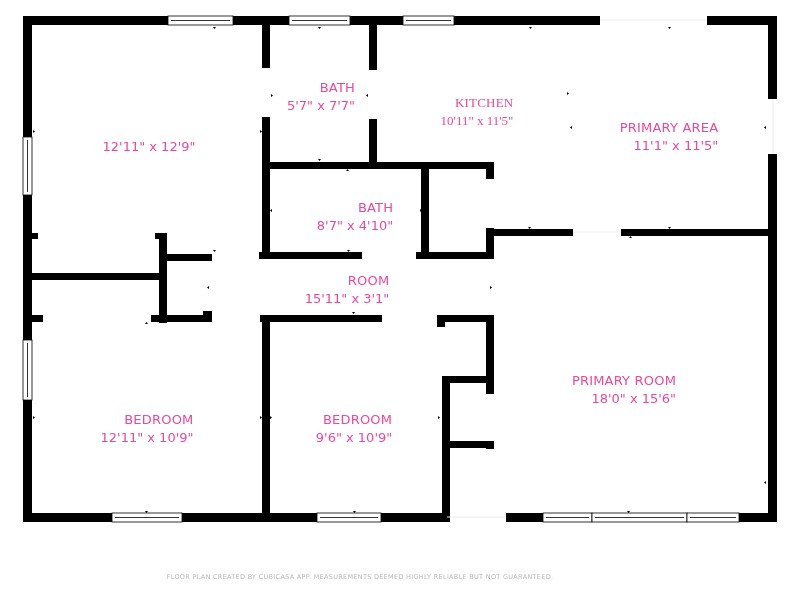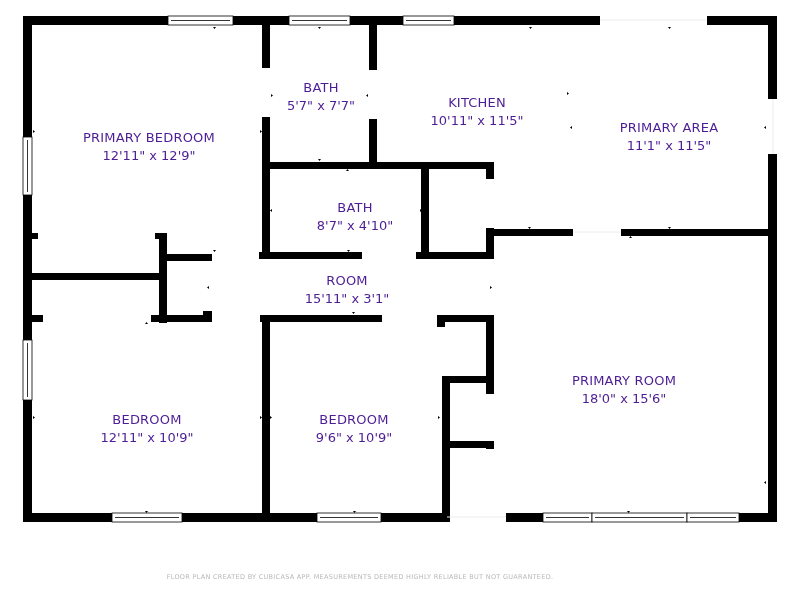--- a/index.html
+++ b/index.html
@@ -1,18 +1,18 @@
 <!DOCTYPE html>
 <html><head>
   <meta charset="utf-8">
   <style>
     html, body { margin: 0; padding: 0; background: #ffffff; }
     body { width: 800px; height: 600px; position: relative; overflow: hidden; font-family: "DejaVu Sans", sans-serif; }
     #plan { position: absolute; left: 0; top: 0; width: 800px; height: 600px; }
-    .room-label { position: absolute; text-align: center; color: #4c1d95; font-family: "DejaVu Sans", sans-serif; transform: translate(-50%, -50%); white-space: nowrap; }
+    .room-label { position: absolute; text-align: right; color: #ec4899; font-family: "DejaVu Sans", sans-serif; transform: translate(-50%, -50%); white-space: nowrap; }
     .room-name { font-size: 13px; letter-spacing: 0.2px; line-height: 18px; display: block; }
     .room-dim { font-size: 13px; line-height: 18px; display: block; }
     .footer { position: absolute; left: 0; width: 720px; top: 573px; text-align: center; font-size: 6.5px; color: #b8b8b8; letter-spacing: 0.3px; font-family: "DejaVu Sans", sans-serif; }
   </style>
 </head>
 <body>
 
 <svg id="plan" viewBox="0 0 800 600" xmlns="http://www.w3.org/2000/svg">
   <g fill="#000">
 
@@ -139,28 +139,27 @@
     <polygon points="270,416 270,419 272,417.5"></polygon>
     <polygon points="438,416 438,419 440,417.5"></polygon>
     <polygon points="766,481 766,484 764,482.5"></polygon>
     <polygon points="145,511 148,511 146.5,513"></polygon>
     <polygon points="353,511 356,511 354.5,513"></polygon>
     <polygon points="627,511 630,511 628.5,513"></polygon>
   </g>
 </svg>
 
 <div class="room-label" style="left:149px; top:147px;">
-  <span class="room-name">PRIMARY BEDROOM</span>
   <span class="room-dim">12'11" x 12'9"</span>
 </div>
 <div class="room-label" style="left:321px; top:97px;">
   <span class="room-name">BATH</span>
   <span class="room-dim">5'7" x 7'7"</span>
 </div>
-<div class="room-label" style="left:477px; top:112px;">
+<div class="room-label" style="left:477px; top:112px;font-family:Liberation Serif, serif;">
   <span class="room-name">KITCHEN</span>
   <span class="room-dim">10'11" x 11'5"</span>
 </div>
 <div class="room-label" style="left:669px; top:137px;">
   <span class="room-name">PRIMARY AREA</span>
   <span class="room-dim">11'1" x 11'5"</span>
 </div>
 <div class="room-label" style="left:355px; top:217px;">
   <span class="room-name">BATH</span>
   <span class="room-dim">8'7" x 4'10"</span>

